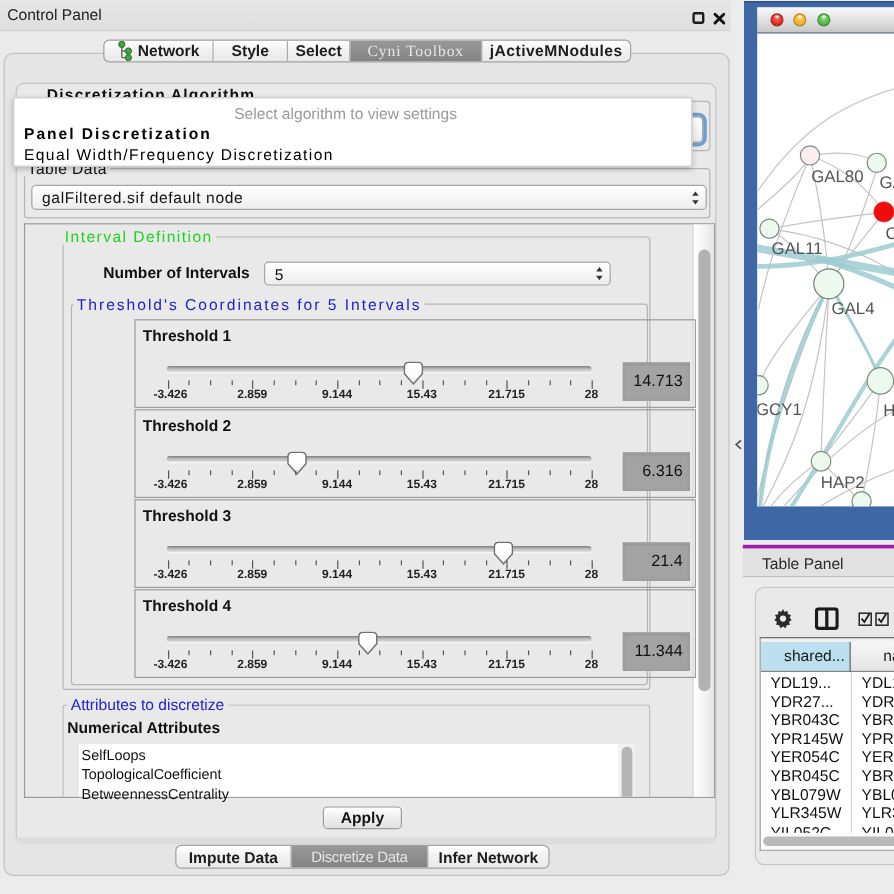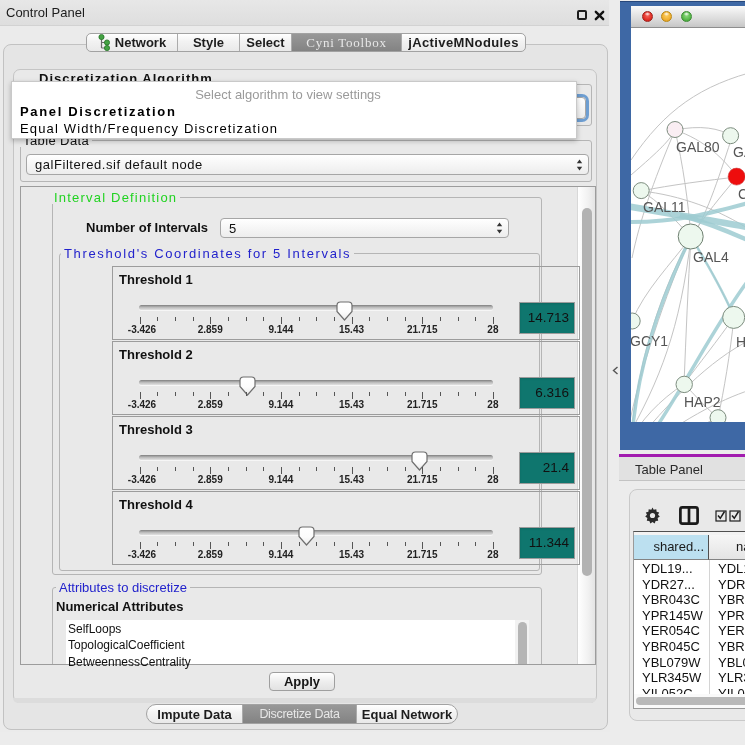--- a/index.html
+++ b/index.html
@@ -23,21 +23,21 @@
   .combo{position:absolute;background:linear-gradient(#ffffff,#f4f4f4 60%,#ededed);border:1px solid #a6a6a6;border-radius:4px;box-sizing:border-box;font-size:13px;color:#111;}
   .combo .txt{position:absolute;left:8px;top:0;bottom:0;display:flex;align-items:center;}
   .combo .arr{position:absolute;right:5px;top:50%;transform:translateY(-50%);width:7px;height:12px;}
   
   .tpanel{position:absolute;left:64px;width:468px;height:74px;border:1px solid #9c9c9c;box-sizing:border-box;margin-left:48px;}
   .tpanel .tl{position:absolute;left:6px;top:5px;font-size:13px;font-weight:bold;color:#111;}
   .track{position:absolute;left:26px;top:38px;width:354px;height:5px;border-radius:3px;background:linear-gradient(#7e7e7e,#b9b9b9 45%,#e2e2e2);box-shadow:0 1px 0 #f6f6f6;}
   .tick{position:absolute;width:1px;background:#555;}
   .tlab{position:absolute;font-size:10px;font-weight:bold;color:#222;transform:translateX(-50%);white-space:nowrap;}
   .thumb{position:absolute;top:34px;width:17px;height:20px;}
-  .tfield{position:absolute;left:406px;top:35px;width:56px;height:32px;background:#0f766e;border:1px solid #9c9c9c;box-sizing:border-box;font-size:13.5px;color:#111;text-align:right;line-height:30px;padding-right:5px;box-shadow:inset 0 1px 2px rgba(0,0,0,0.12);}
+  .tfield{position:absolute;left:406px;top:35px;width:56px;height:32px;background:#a3a3a3;border:1px solid #9c9c9c;box-sizing:border-box;font-size:13.5px;color:#111;text-align:right;line-height:30px;padding-right:5px;box-shadow:inset 0 1px 2px rgba(0,0,0,0.12);}
   
   #popup{left:11px;top:81px;width:566px;height:58px;background:#fff;border:1px solid #c9c9c9;box-sizing:border-box;box-shadow:0 2px 5px rgba(0,0,0,0.25);}
   
   #netframe{left:620px;top:1px;width:125px;height:449px;background:#3e68a5;border-top:1px solid #27477a;box-sizing:border-box;}
   #nettitle{left:631px;top:6px;width:114px;height:22px;background:linear-gradient(#fafafa,#d2d2d2 80%,#c6c6c6);border-bottom:1px solid #8e8e8e;box-sizing:border-box;}
   #netcanvas{left:631px;top:28px;width:114px;height:394px;background:#ffffff;overflow:hidden;}
   .light{position:absolute;top:5px;width:11px;height:11px;border-radius:50%;}
   #tpbar{left:619px;top:454px;width:126px;height:27px;background:#e1e1e1;border-top:3px solid #a21caf;border-bottom:1px solid #c3c3c3;box-sizing:border-box;}
   #tpbar .t{position:absolute;left:16px;top:0;line-height:26px;font-size:13px;color:#2a2a2a;}
   #tablepanel{left:629px;top:489px;width:130px;height:232px;background:#e9e9e9;border:1px solid #c9c9c9;border-radius:8px 0 0 8px;box-sizing:border-box;}
@@ -283,24 +283,24 @@
 <div class="abs" style="left:56px;top:599px;font-size:13px;font-weight:bold;color:#111;">Numerical Attributes</div>
 <div class="abs" style="left:66px;top:620px;width:449px;height:44px;background:#fff;">
   <div style="font-size:12px;color:#111;padding:1px 0 0 2px;line-height:16.4px;">SelfLoops<br>TopologicalCoefficient<br>BetweennessCentrality</div>
 </div>
 <div class="abs" style="left:515px;top:620px;width:14px;height:44px;background:#f2f2f2;"></div>
 <div class="abs" style="left:518px;top:622px;width:9px;height:42px;background:#b5b5b5;border-radius:4.5px 4.5px 0 0;"></div>
 
 <div class="abs" style="left:269px;top:672px;width:66px;height:19px;background:linear-gradient(#ffffff,#eeeeee 50%,#e2e2e2);border:1px solid #9f9f9f;border-radius:4px;box-sizing:border-box;text-align:center;font-size:13px;font-weight:bold;color:#151515;line-height:17px;">Apply</div>
 <div class="abs" style="left:13px;top:698px;width:583px;height:5px;background:#dcdcdc;border-radius:0 0 6px 6px;"></div>
 
-<div class="abs seg" style="left:146px;top:704px;width:312px;height:20px;border-radius:10px;">
+<div class="abs seg" style="left:146px;top:704px;width:312px;height:20px;">
   <div class="s" style="width:96px;">Impute Data</div>
   <div class="s sel" style="width:114px;font-size:12.5px;letter-spacing:-0.3px;">Discretize Data</div>
-  <div class="s" style="width:100px;border-right:none;">Equal Network</div>
+  <div class="s" style="width:100px;border-right:none;">Infer Network</div>
 </div>
 
 <div class="abs" id="popup">
   <div style="position:absolute;left:0;right:12px;top:5px;text-align:center;font-size:13px;color:#9a9a9a;">Select algorithm to view settings</div>
   <div style="position:absolute;left:8px;top:22px;font-size:13px;font-weight:bold;color:#000;letter-spacing:1.65px;">Panel Discretization</div>
   <div style="position:absolute;left:8px;top:39px;font-size:13px;color:#000;letter-spacing:1.15px;">Equal Width/Frequency Discretization</div>
 </div>
 
 <div class="abs" id="netframe"></div>
 <div class="abs" id="nettitle">

